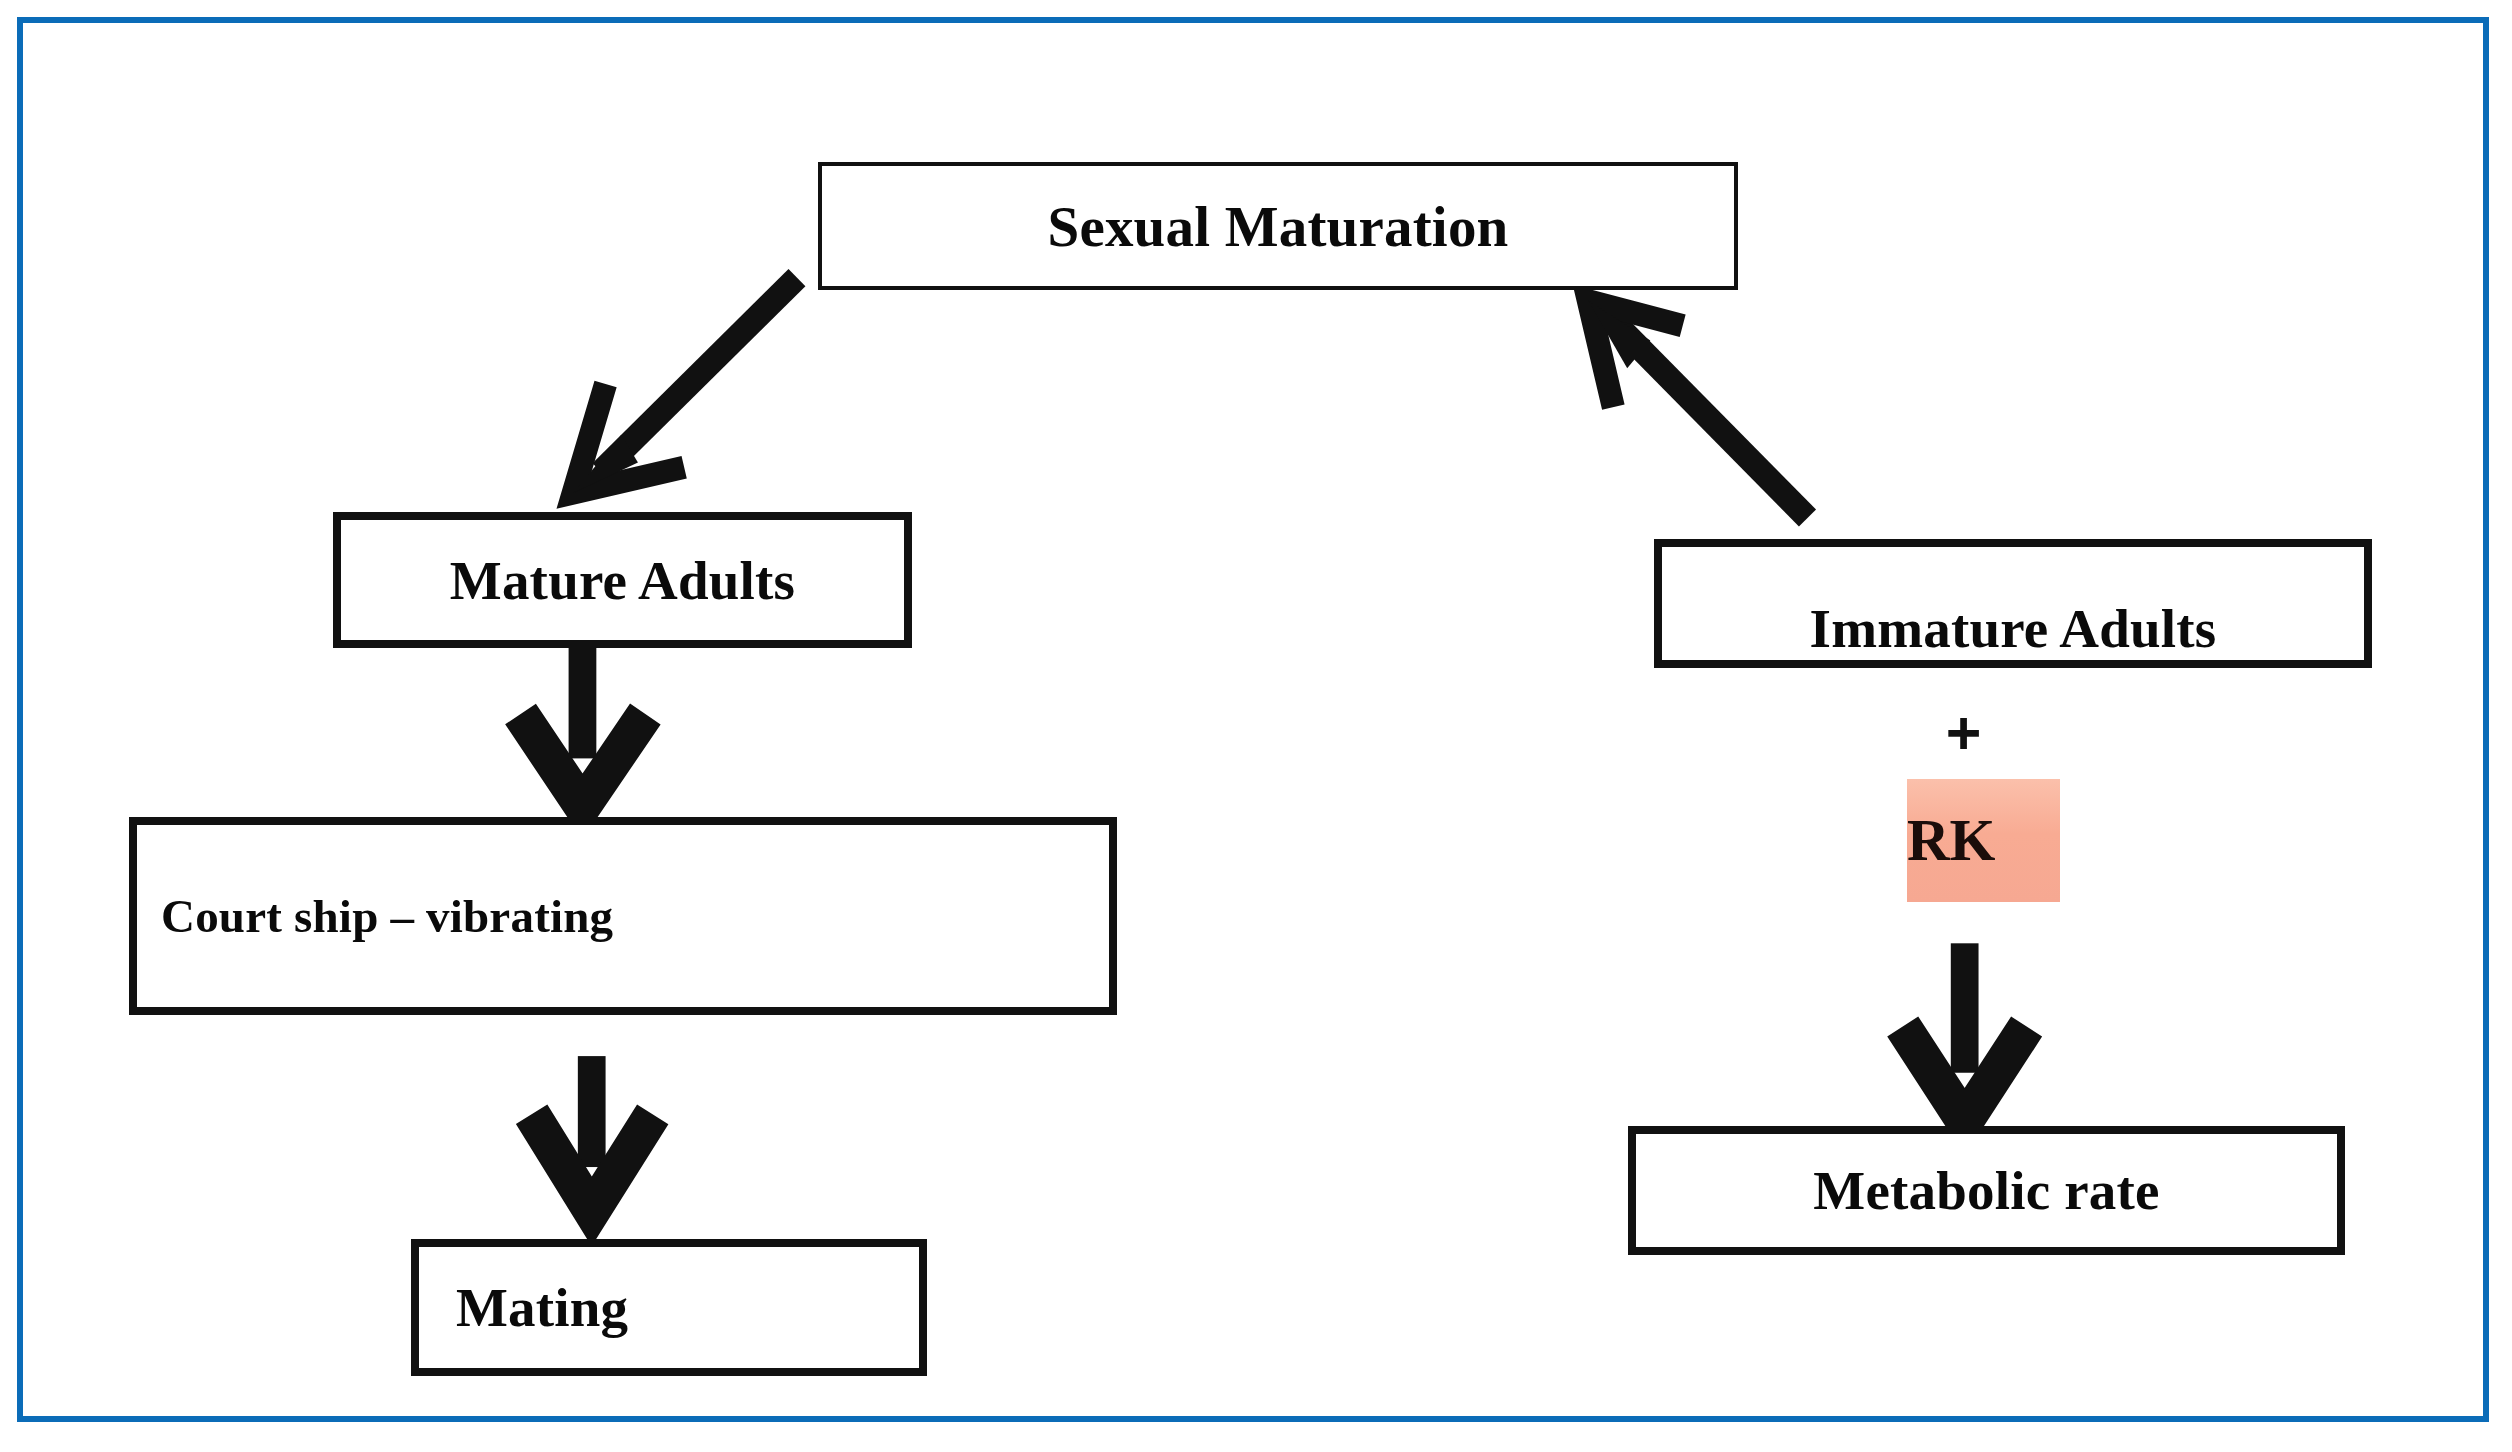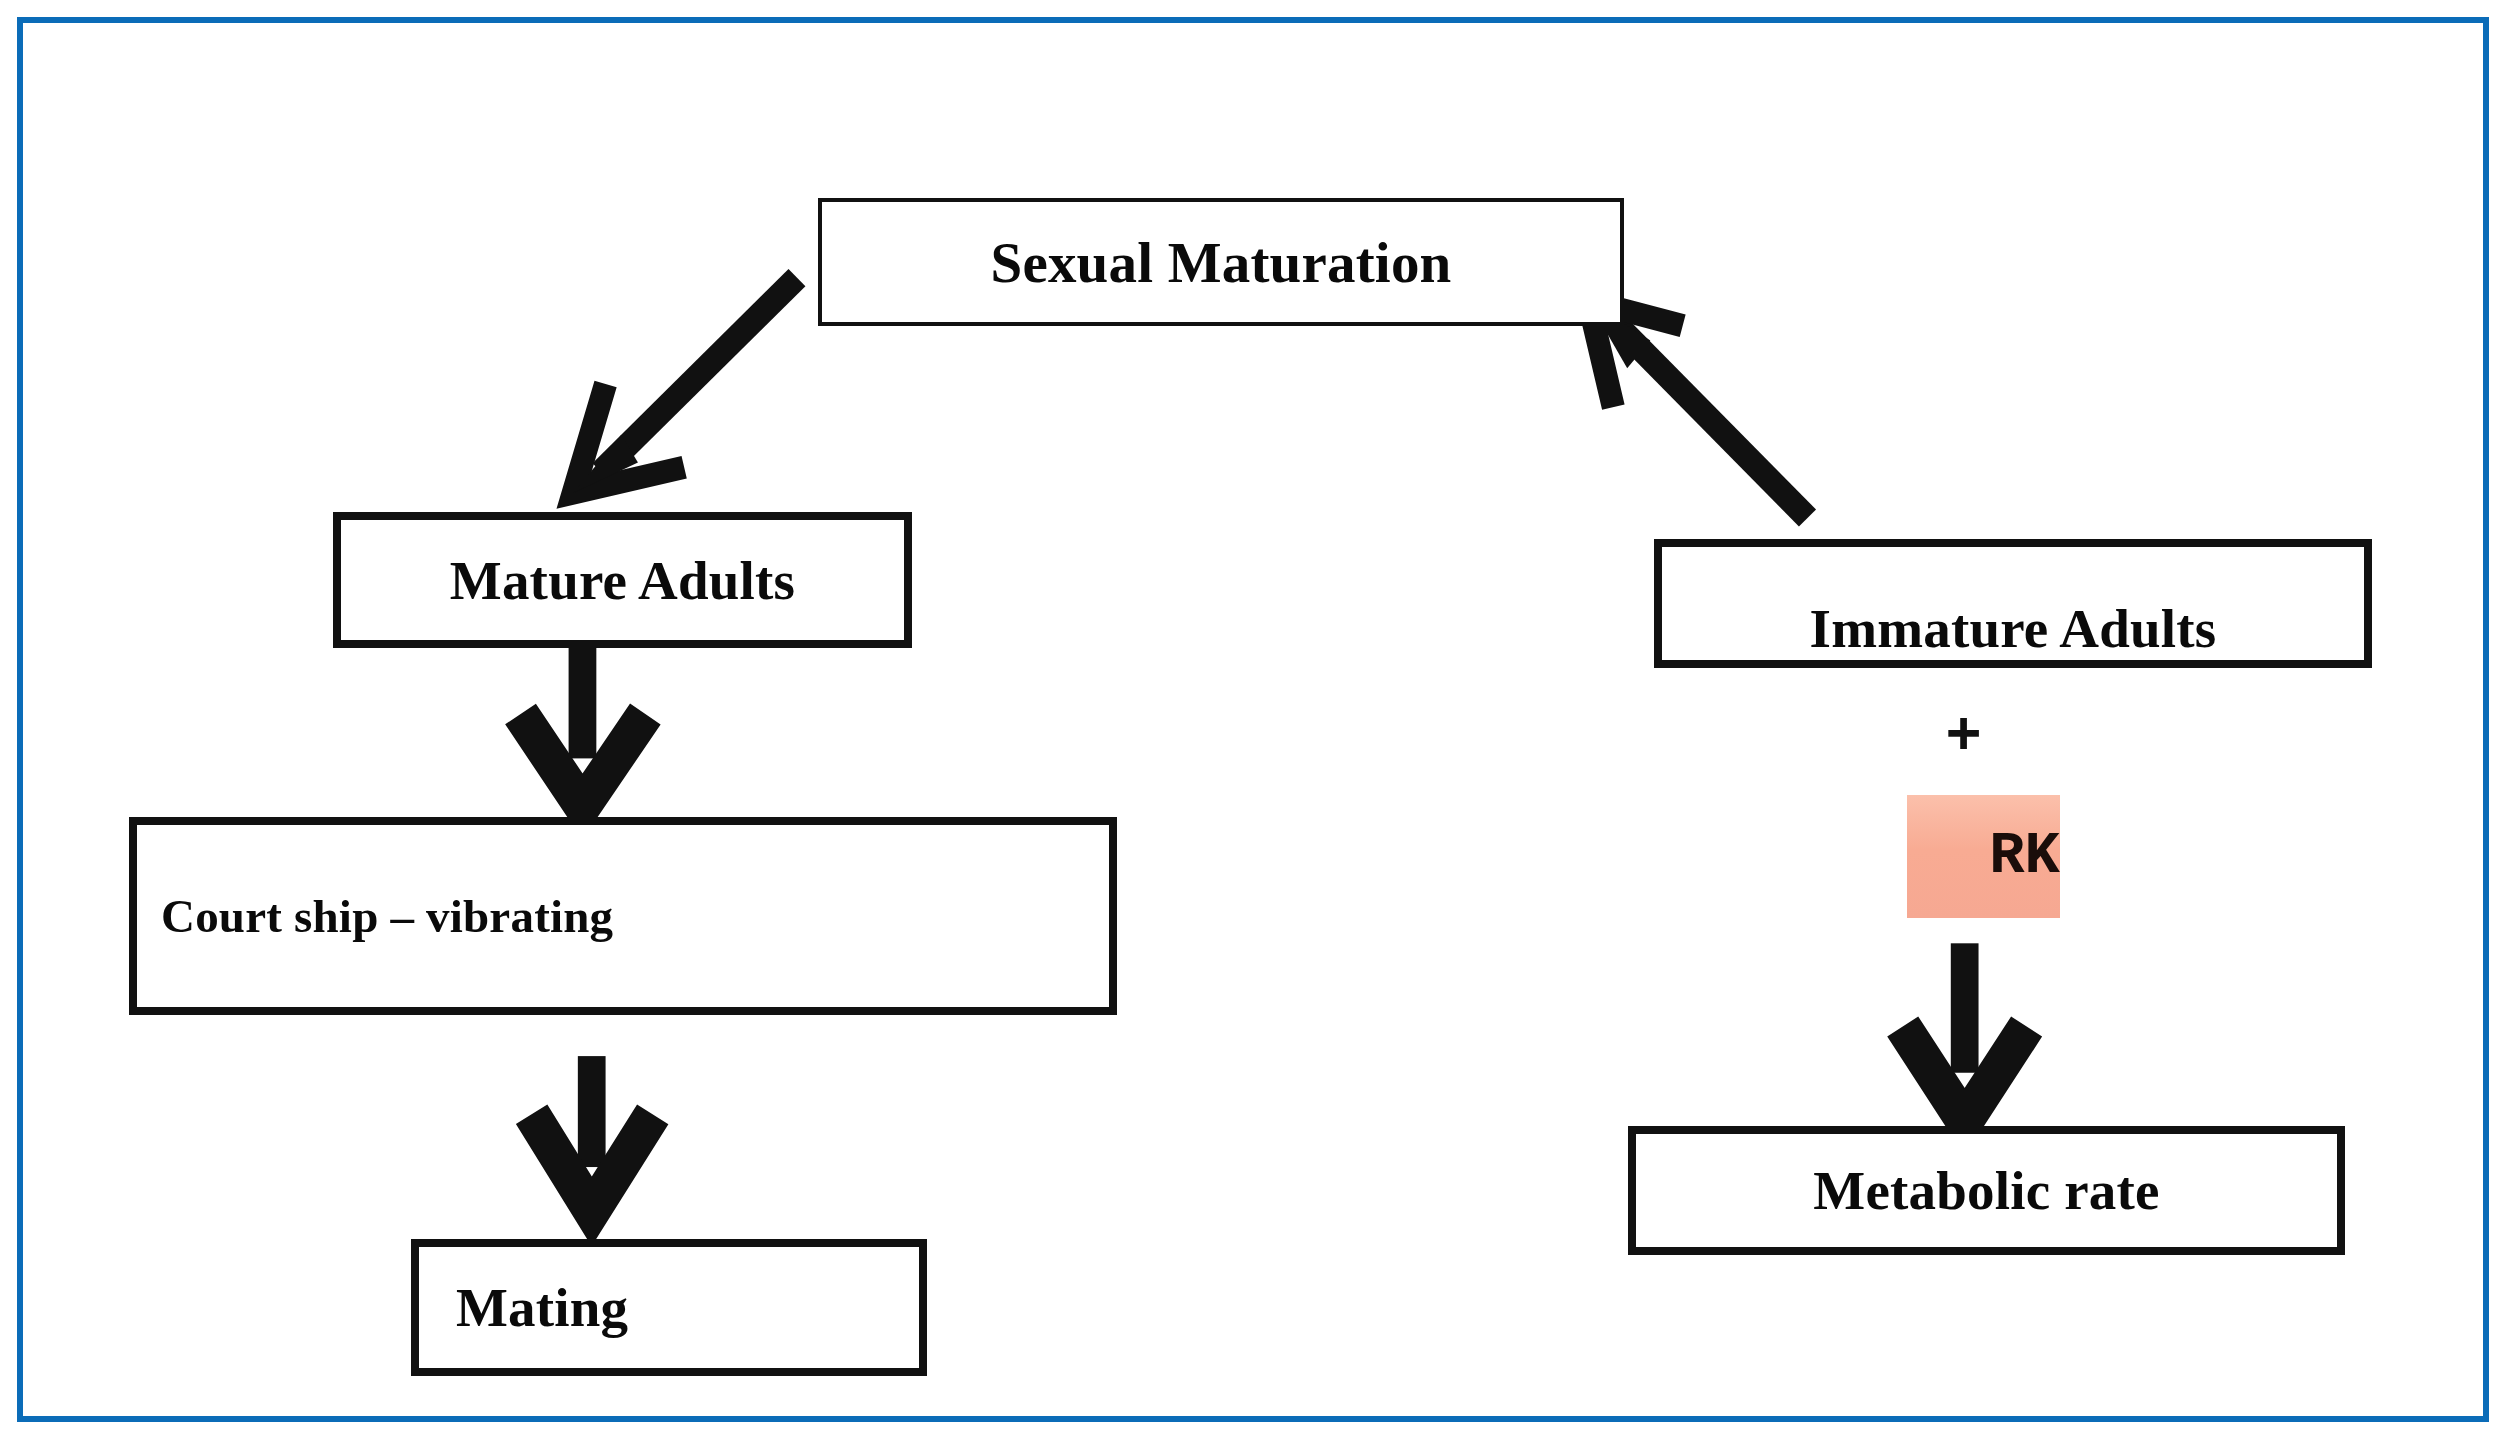--- a/index.html
+++ b/index.html
@@ -30,45 +30,44 @@
     font-weight:bold;
     font-family:"Liberation Serif",serif;
     letter-spacing:0.2px;
   }
   .node.thick{border-width:8.3px;}
   .node.center{justify-content:center;text-align:center;}
   .node.left{justify-content:flex-start;text-align:left;}
   .node .txt{display:block;width:100%;}
 
   
-  #n-sexual-maturation{left:818px;top:162px;width:806px;height:128px;
-      border-width:4.6px;font-size:57px;padding:0 40px;margin-top:36px;}
+  #n-sexual-maturation{left:818px;top:162px;width:920px;height:128px;
+      border-width:4.6px;font-size:57px;padding:0 40px;}
   #n-mature-adults{left:333px;top:512px;width:579px;height:136px;font-size:55px;padding:0 24px;}
   #n-courtship{left:129px;top:817px;width:988px;height:198px;font-size:47px;
       padding:9.2px 0 9.2px 24px;line-height:1.28;}
   #n-mating{left:411px;top:1239px;width:516px;height:137px;font-size:55px;padding:0 37px;}
   #n-immature-adults{left:1654px;top:539px;width:718px;height:129px;font-size:55px;padding:0 26px;align-items:flex-end;}
   #n-metabolic-rate{left:1628px;top:1126px;width:717px;height:129px;font-size:55px;padding:0 28px;}
 
   
   #plus-sign{
     position:absolute;left:1919px;top:700px;width:89px;height:67px;
     font-size:61px;font-weight:bold;color:#111;
     font-family:"Liberation Sans",sans-serif;
     display:flex;align-items:center;justify-content:center;
     line-height:1;
   }
   
   #n-rk{
     position:absolute;left:1907px;top:779px;width:153px;height:123px;
     background:linear-gradient(180deg,#fbc0ab 0%,#f8ab93 45%,#f6a892 100%);
-    display:flex;align-items:center;justify-content:flex-end;
+    display:flex;align-items:center;justify-content:flex-start;
     font-size:59px;font-weight:bold;color:#1a0d0a;
-    font-family:Liberation Mono, monospace;
-    margin-top:16px;
+    font-family:Liberation Serif, serif;
   }
 
   
   #arrows{position:absolute;left:0;top:0;width:2512px;height:1453px;pointer-events:none;}
 </style>
 </head>
 <body>
 
 <div id="canvas">
 

